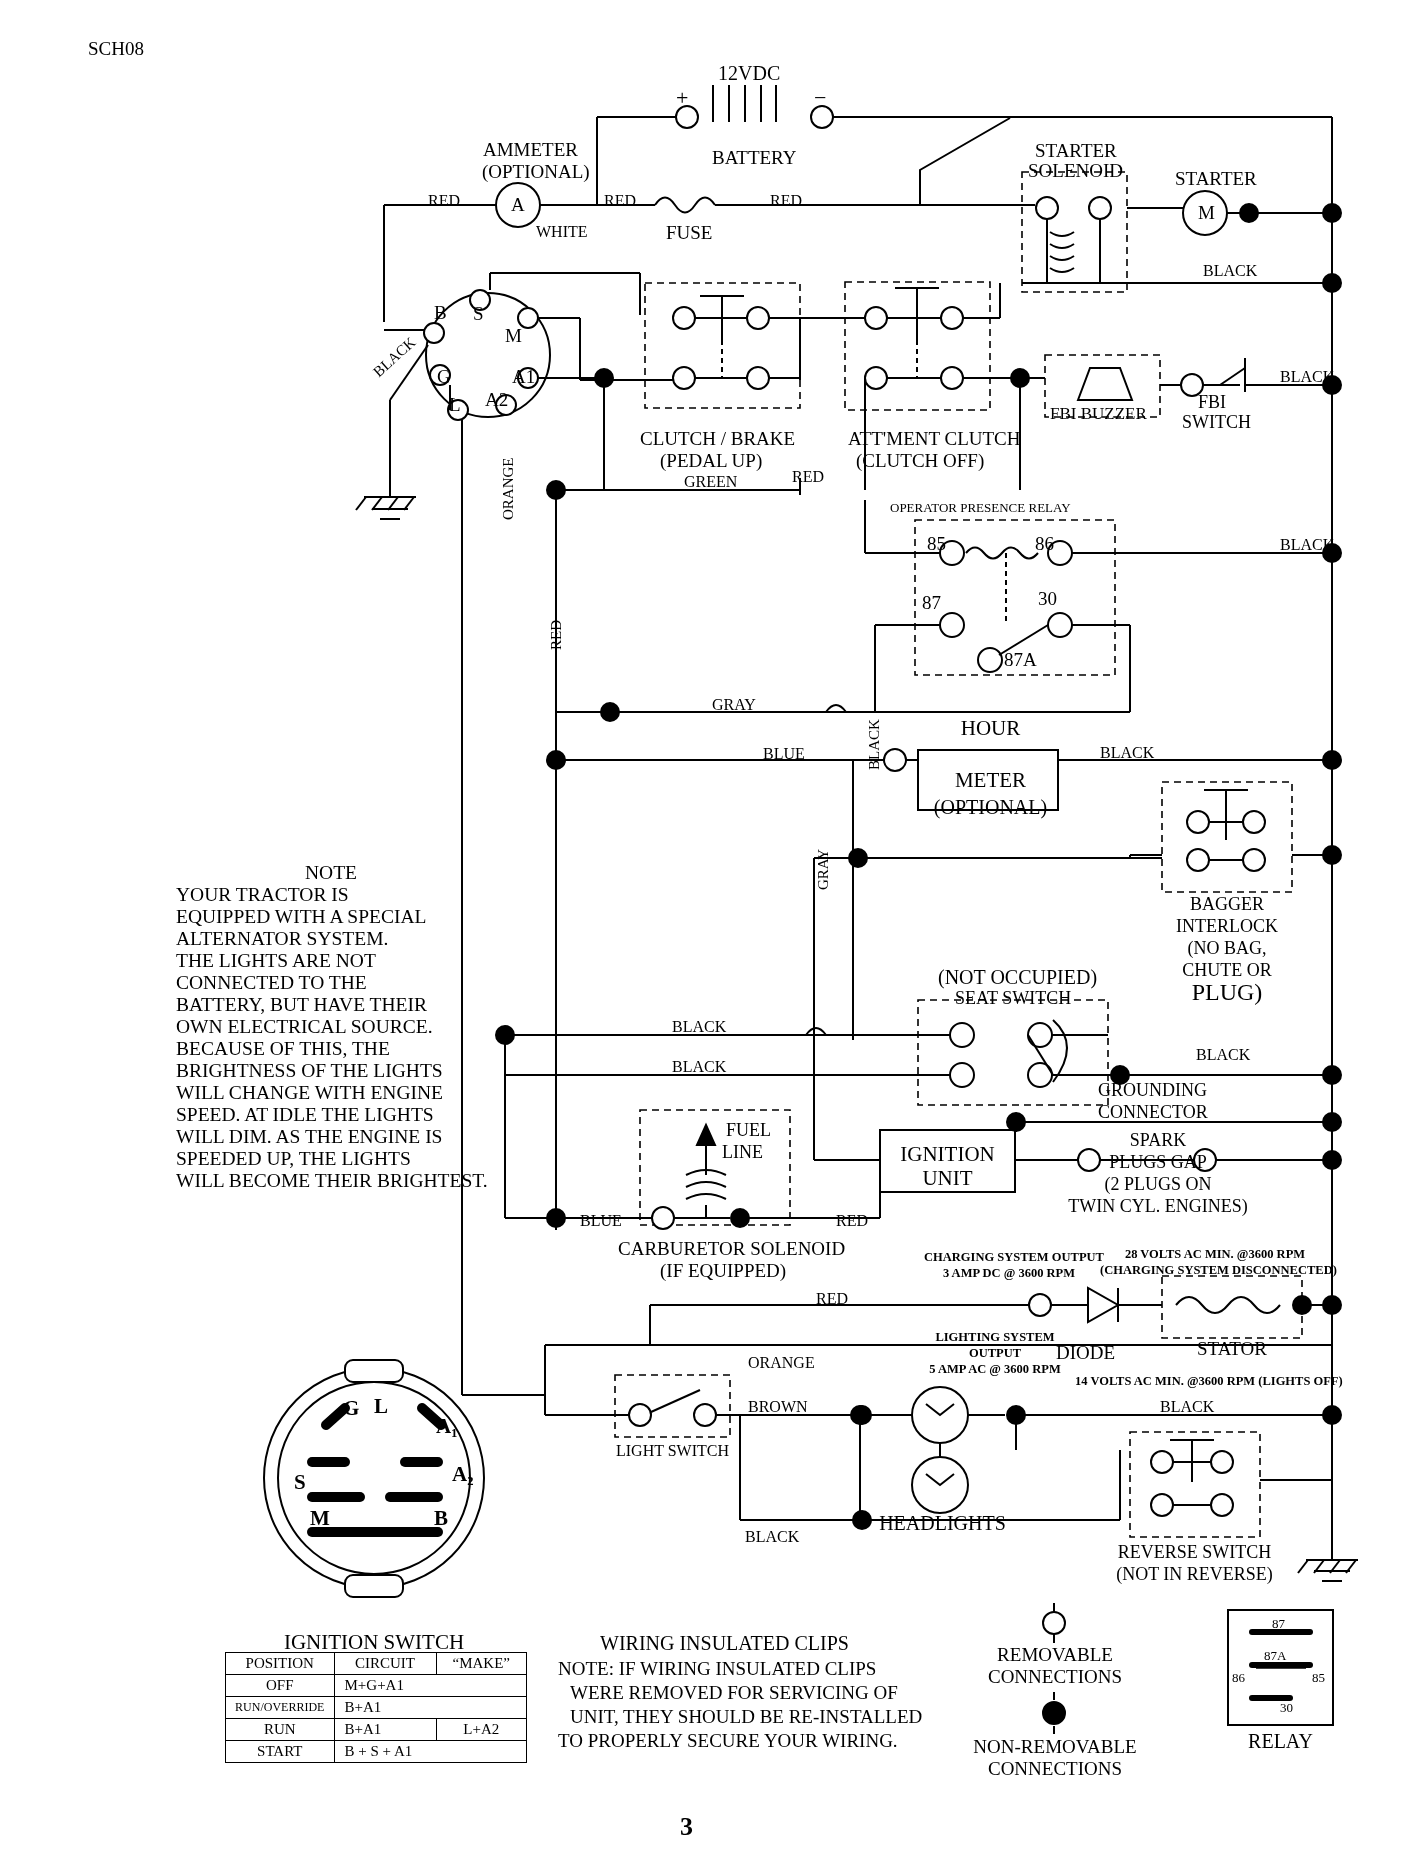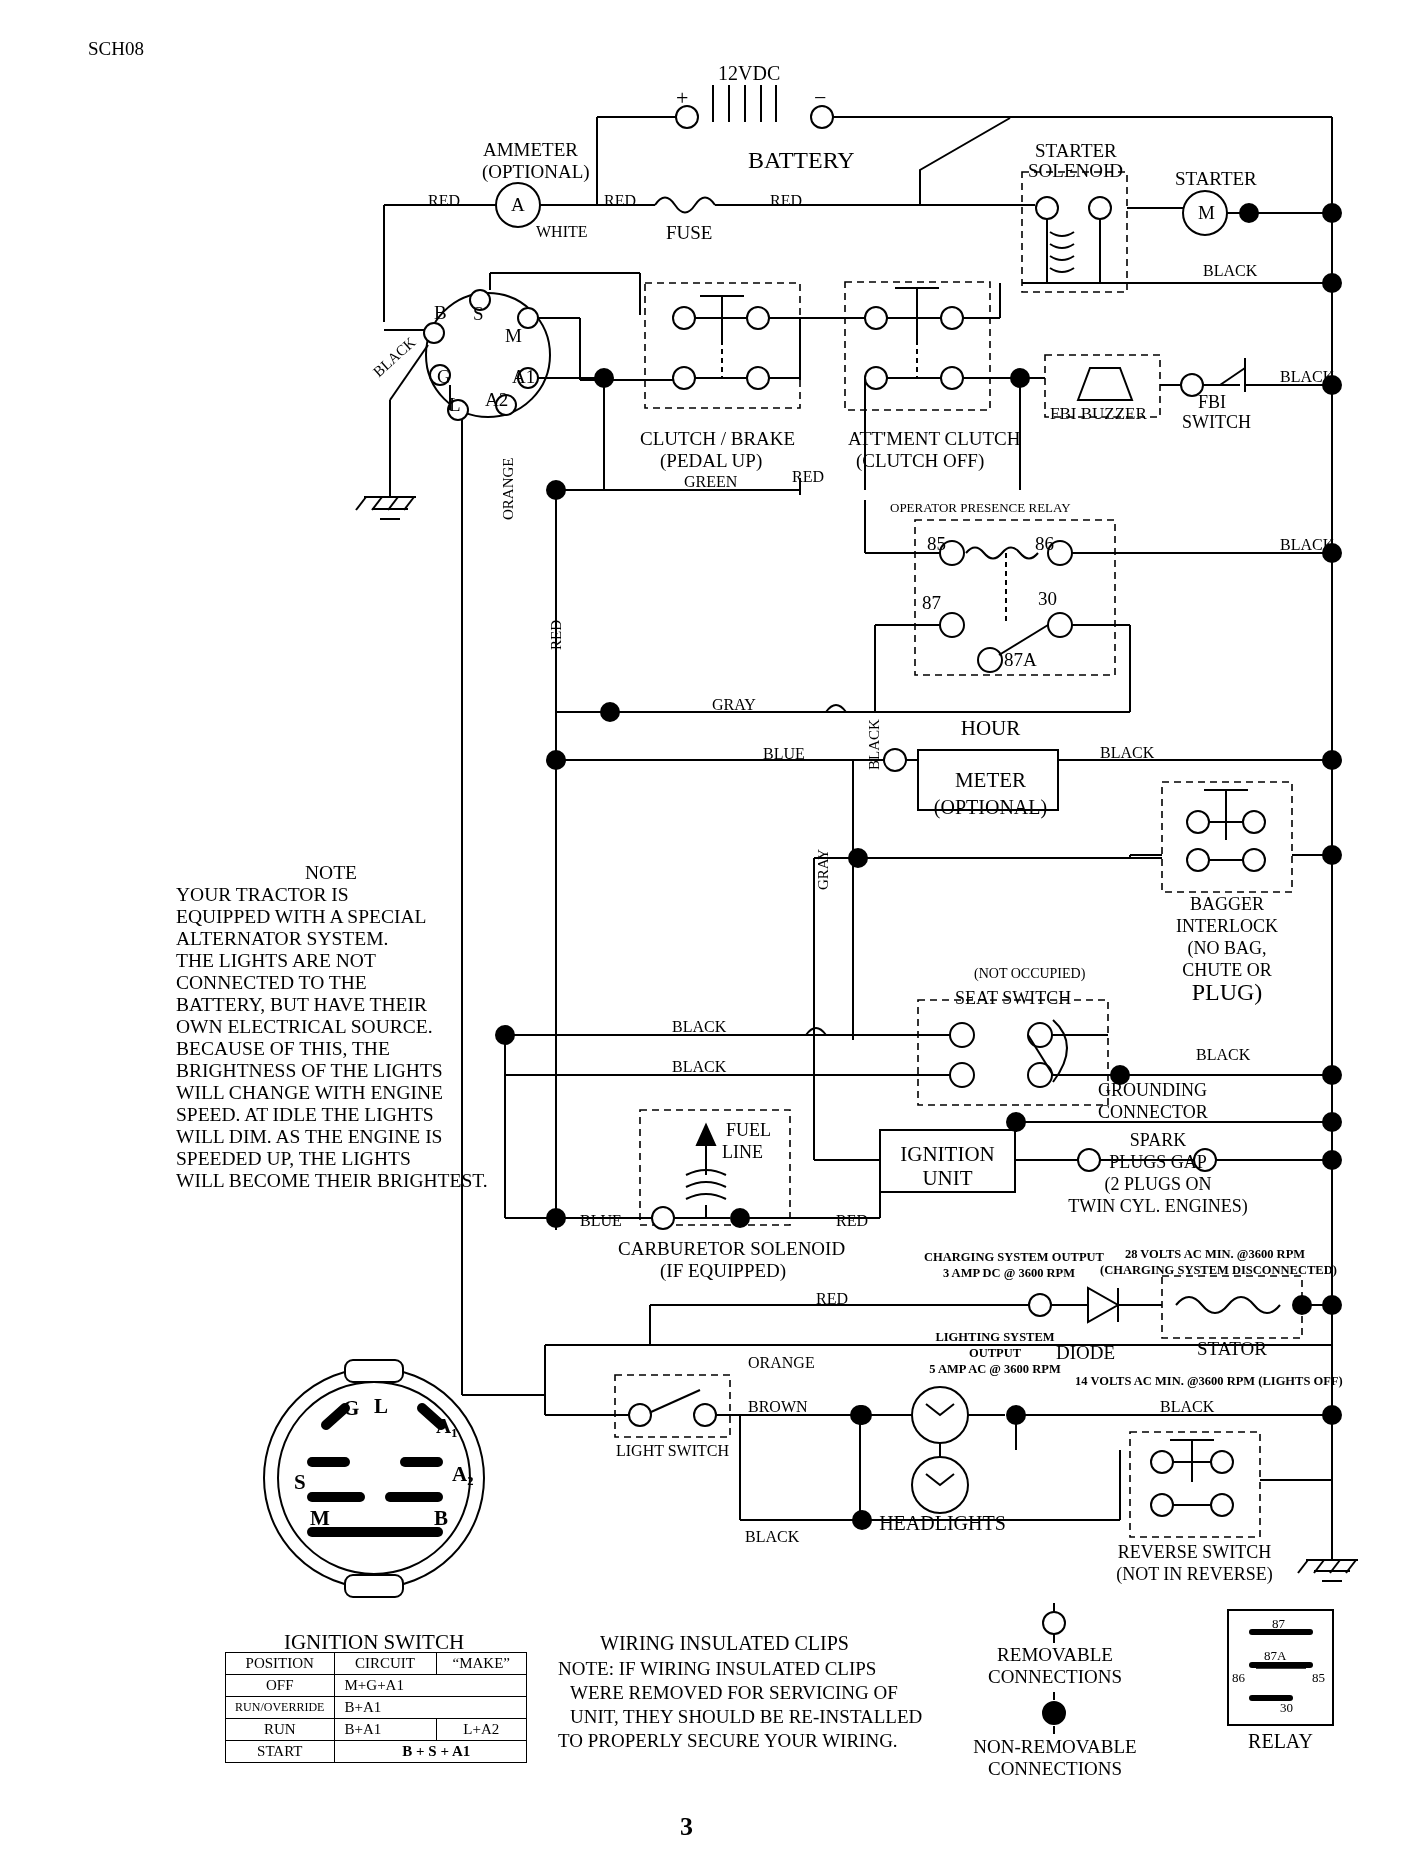--- a/index.html
+++ b/index.html
@@ -346,21 +346,21 @@
       </g>
       <line x1="1256" y1="1668" x2="1306" y2="1668" stroke-width="1.4"></line>
     </g>
   </svg>
 
   <div class="lbl" style="left:88px;top:38px;font-size:19px;">SCH08</div>
 
   <div class="lbl" style="left:718px;top:62px;font-size:20px;">12VDC</div>
   <div class="lbl" style="left:676px;top:85px;font-size:22px;">+</div>
   <div class="lbl" style="left:814px;top:85px;font-size:22px;">−</div>
-  <div class="lbl" style="left:712px;top:147px;font-size:24px;margin-left:36px;">BATTERY</div>
+  <div class="lbl" style="left:712px;top:147px;font-size:19px;">BATTERY</div>
 
   <div class="lbl" style="left:483px;top:139px;font-size:19px;">AMMETER</div>
   <div class="lbl" style="left:482px;top:161px;font-size:19px;">(OPTIONAL)</div>
   <div class="lbl" style="left:511px;top:194px;font-size:19px;">A</div>
 
   <div class="lbl" style="left:666px;top:222px;font-size:19px;">FUSE</div>
 
   <div class="lbl" style="left:1035px;top:140px;font-size:19px;">STARTER</div>
   <div class="lbl" style="left:1028px;top:160px;font-size:19px;">SOLENOID</div>
   <div class="lbl" style="left:1175px;top:168px;font-size:19px;">STARTER</div>
@@ -415,21 +415,21 @@
   <div class="lbl c" style="left:918px;top:796px;width:145px;font-size:20px;">(OPTIONAL)</div>
   <div class="lbl" style="left:1100px;top:744px;font-size:16px;">BLACK</div>
 
   <div class="lbl c" style="left:1157px;top:894px;width:140px;font-size:18px;">BAGGER</div>
   <div class="lbl c" style="left:1157px;top:916px;width:140px;font-size:18px;">INTERLOCK</div>
   <div class="lbl c" style="left:1157px;top:938px;width:140px;font-size:18px;">(NO BAG,</div>
   <div class="lbl c" style="left:1157px;top:960px;width:140px;font-size:18px;">CHUTE OR</div>
   <div class="lbl c" style="left:1157px;top:955px;width:140px;font-size:24px;margin-top:24px;">PLUG)</div>
 
   <div class="lbl" style="left:955px;top:944px;font-size:18px;margin-top:44px;">SEAT SWITCH</div>
-  <div class="lbl" style="left:974px;top:966px;font-size:14px;">(NOT OCCUPIED)</div>
+  <div class="lbl" style="left:938px;top:966px;font-size:20px;">(NOT OCCUPIED)</div>
 
   <div class="lbl" style="left:672px;top:1018px;font-size:16px;">BLACK</div>
   <div class="lbl" style="left:672px;top:1058px;font-size:16px;">BLACK</div>
   <div class="lbl" style="left:1098px;top:1080px;font-size:18px;">GROUNDING</div>
   <div class="lbl" style="left:1098px;top:1102px;font-size:18px;">CONNECTOR</div>
   <div class="lbl" style="left:1196px;top:1046px;font-size:16px;">BLACK</div>
 
   <div class="lbl c" style="left:890px;top:1142px;width:115px;font-size:21px;">IGNITION</div>
   <div class="lbl c" style="left:890px;top:1166px;width:115px;font-size:21px;">UNIT</div>
 
@@ -527,20 +527,20 @@
       <td style="font-size:12px;">RUN/OVERRIDE</td>
       <td colspan="2" style="text-align:left;padding-left:10px;">B+A1</td>
     </tr>
     <tr>
       <td>RUN</td>
       <td style="text-align:left;padding-left:10px;">B+A1</td>
       <td>L+A2</td>
     </tr>
     <tr>
       <td>START</td>
-      <td colspan="2" style="text-align:center;padding-left:18px;font-weight:bold;">B + S + A1</td>
+      <td colspan="2" style="text-align:left;padding-left:10px;">B + S + A1</td>
     </tr>
   </tbody>
     </table>
 
   <div class="lbl" style="left:680px;top:1812px;font-size:26px;font-weight:bold;">3</div>
 
 </div>
 
 </body></html>

